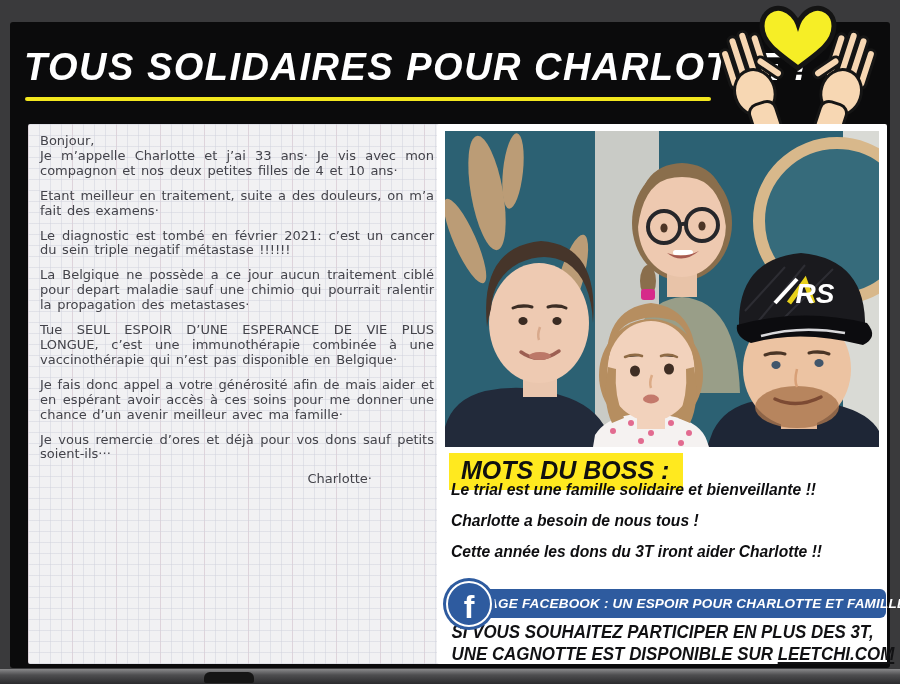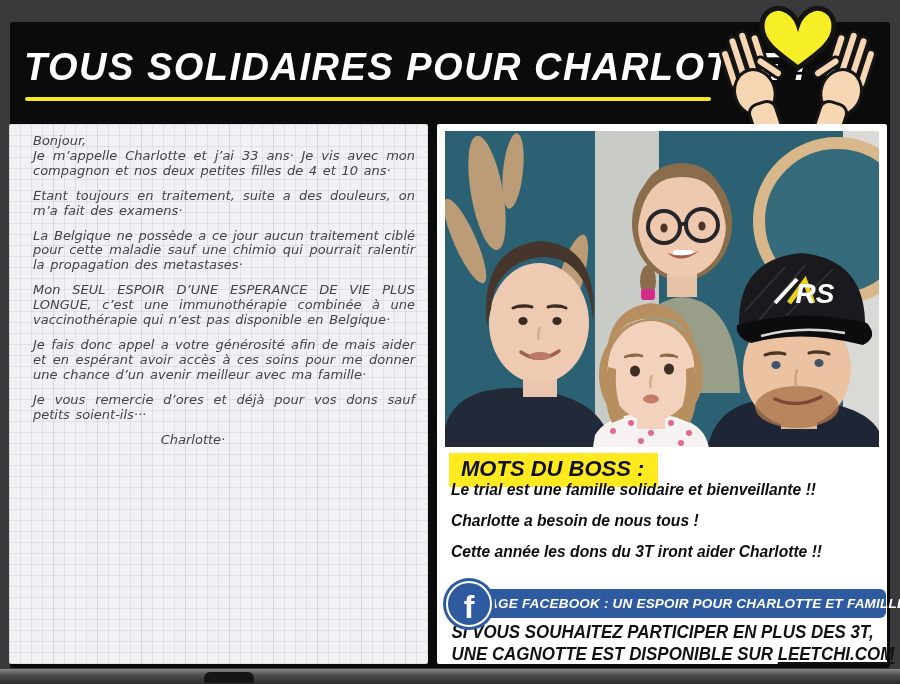--- a/index.html
+++ b/index.html
@@ -18,44 +18,44 @@
     color:#ffffff; font-size:38px; font-weight:bold; font-style:italic;
     letter-spacing:1.5px; white-space:nowrap;
   }
   .title-underline {
     position:absolute; left:25px; top:97px; width:686px; height:4px;
     background:#f3e71e; border-radius:2px;
   }
   .hands-icon { position:absolute; left:714px; top:0px; width:168px; height:128px; }
   
   .paper {
-    position:absolute; left:9px; top:124px; width:419px; height:540px;
+    position:absolute; left:28px; top:124px; width:419px; height:540px;
     background-color:#f1f1f3; border-radius:2px; overflow:hidden;
     background-image:
       linear-gradient(rgba(210,212,222,.55) 1px, transparent 1px),
       linear-gradient(90deg, rgba(210,212,222,.55) 1px, transparent 1px),
       linear-gradient(90deg, rgba(233,166,176,.40) 1px, transparent 1px);
     background-size:11px 11px, 11px 11px, 44px 44px;
-    padding:10px 13px 4px 24px;
+    padding:10px 13px 4px 12px;
     color:#43434a; font-family:"DejaVu Sans", sans-serif;
-    font-style:italic; font-size:13px; line-height:14.9px;
+    font-size:13px; line-height:14.9px;
     text-align:justify; word-spacing:1.5px;
   }
   .para { white-space:pre-line; margin-bottom:10px; }
-  .signature { text-align:center; padding-right:62px; margin-top:1px; }
+  .signature { text-align:right; padding-right:62px; margin-top:1px; }
   
   .right-panel {
     position:absolute; left:437px; top:124px; width:450px; height:540px;
     background:#ffffff; border-radius:2px;
   }
   .photo { position:absolute; left:445px; top:131px; width:434px; height:316px; display:block; }
   .boss-heading {
     position:absolute; left:449px; top:453px;
     background:#ffe91f; color:#101010; padding:3px 14px 5px 12px;
-    font-size:22px; font-weight:bold; font-style:italic; white-space:nowrap;
+    font-size:25px; font-weight:bold; font-style:italic; white-space:nowrap;
   }
   .boss-lines { position:absolute; left:451px; top:474px; width:436px; }
   .boss-line {
     color:#0e0e10; font-size:17px; font-weight:bold; font-style:italic;
     line-height:31px; white-space:nowrap;
     transform:scaleX(.92); transform-origin:left center;
   }
   
   .fb-banner {
     position:absolute; left:466px; top:589px; width:420px; height:29px;
@@ -126,23 +126,24 @@
         <ellipse cx="-3" cy="12" rx="20" ry="23"></ellipse>
         <rect x="-15" y="24" width="27" height="34" rx="9"></rect>
       </g>
     </g>
     <path d="M84 68 C 62 52 48 42 48 26 C 48 13 59 6 69 9 C 76 11 82 18 84 24 C 86 18 92 11 99 9 C 109 6 120 13 120 26 C 120 42 106 52 84 68 Z" fill="#f6ee26" stroke="#141414" stroke-width="5"></path>
   </svg>
 
   <div class="paper">
     <p class="para">Bonjour,
 Je m’appelle Charlotte et j’ai 33 ans· Je vis avec mon compagnon et nos deux petites filles de 4 et 10 ans·</p>
-    <p class="para">Etant toujours en traitement, suite a des douleurs, on m’a fait des examens·</p>
-    <p class="para">La Belgique ne possède a ce jour aucun traitement ciblé pour cette maladie sauf une chimio qui pourrait ralentir la propagation des metastases·</p>
-    <p class="para">Mon SEUL ESPOIR D’UNE ESPERANCE DE VIE PLUS LONGUE, c’est une immunothérapie combinée à une vaccinothérapie qui n’est pas disponible en Belgique·</p>
+    <p class="para">Etant meilleur en traitement, suite a des douleurs, on m’a fait des examens·</p>
+    <p class="para">Le diagnostic est tombé en février 2021: c’est un cancer du sein triple negatif métastase !!!!!!</p>
+    <p class="para">La Belgique ne possède a ce jour aucun traitement ciblé pour depart maladie sauf une chimio qui pourrait ralentir la propagation des metastases·</p>
+    <p class="para">Tue SEUL ESPOIR D’UNE ESPERANCE DE VIE PLUS LONGUE, c’est une immunothérapie combinée à une vaccinothérapie qui n’est pas disponible en Belgique·</p>
     <p class="para">Je fais donc appel a votre générosité afin de mais aider et en espérant avoir accès à ces soins pour me donner une chance d’un avenir meilleur avec ma famille·</p>
     <p class="para">Je vous remercie d’ores et déjà pour vos dons sauf petits soient-ils···</p>
     <p class="signature">Charlotte·</p>
   </div>
 
   <div class="right-panel"></div>
 
   <svg class="photo" viewBox="0 0 434 316" role="img">
     <rect width="434" height="316" fill="#2c6173"></rect>
     <rect x="150" y="0" width="64" height="316" fill="#c9cbc6"></rect>

